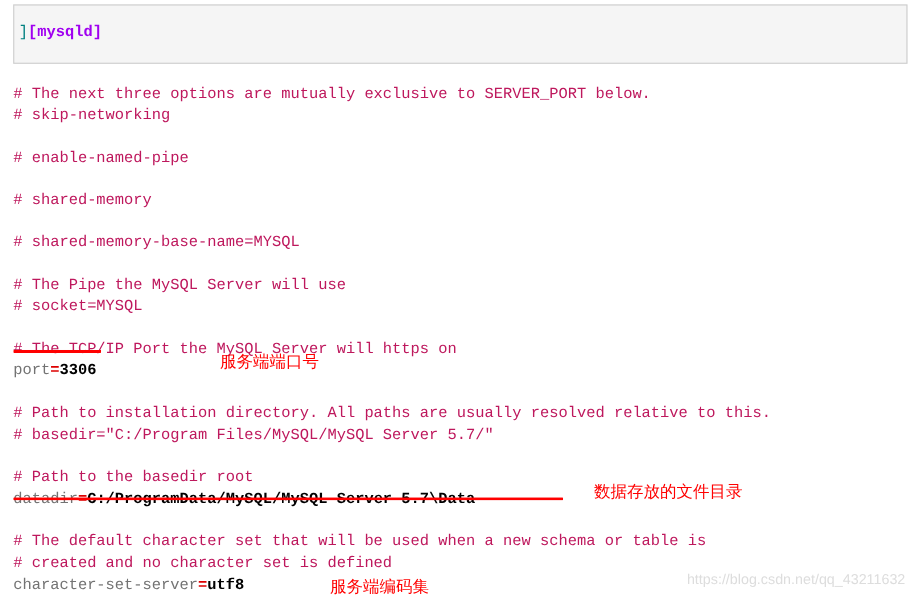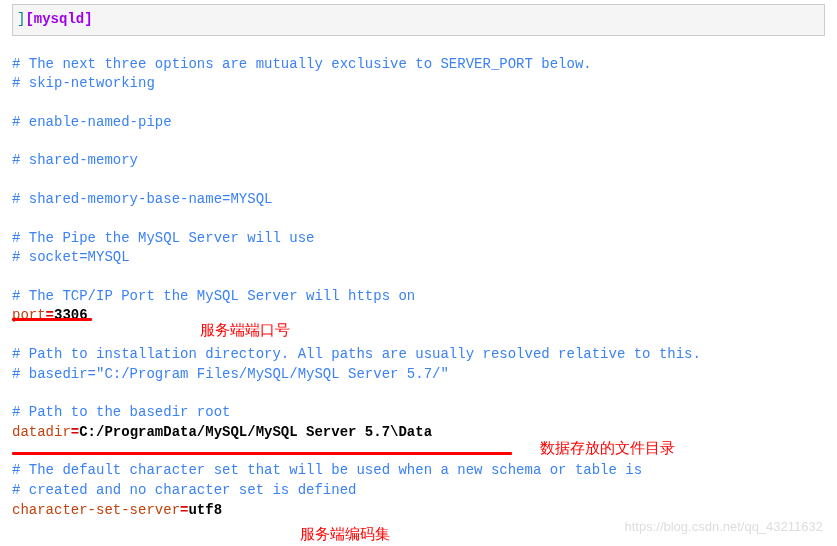--- a/index.html
+++ b/index.html
@@ -10,28 +10,28 @@
       padding: 4px 12px;
       position: relative;
       width: 837px;
       height: 546px;
       overflow: hidden;
       line-height: 1.4;
     }
     .header-line {
       background: #f5f5f5;
       border: 1px solid #ccc;
-      padding: 5px 4px;
+      padding: 16px 4px;
       display: inline-block;
       width: 100%;
     }
     .section { color: #a000f0; font-weight: bold; }
     .bracket { color: #008080; }
-    .comment { color: #3b82f6; }
-    .key { color: #c2410c; text-align: center; }
+    .comment { color: #be185d; }
+    .key { color: #737373; text-align: center; }
     .eq { color: #d00; font-weight: bold; }
     .val { color: #000; font-weight: bold; }
     .blank { height: 19px; }
     .annotation {
       position: absolute;
       color: #f00;
       font-family: Liberation Serif, serif;
       font-size: 15px;
       pointer-events: none;
     }

